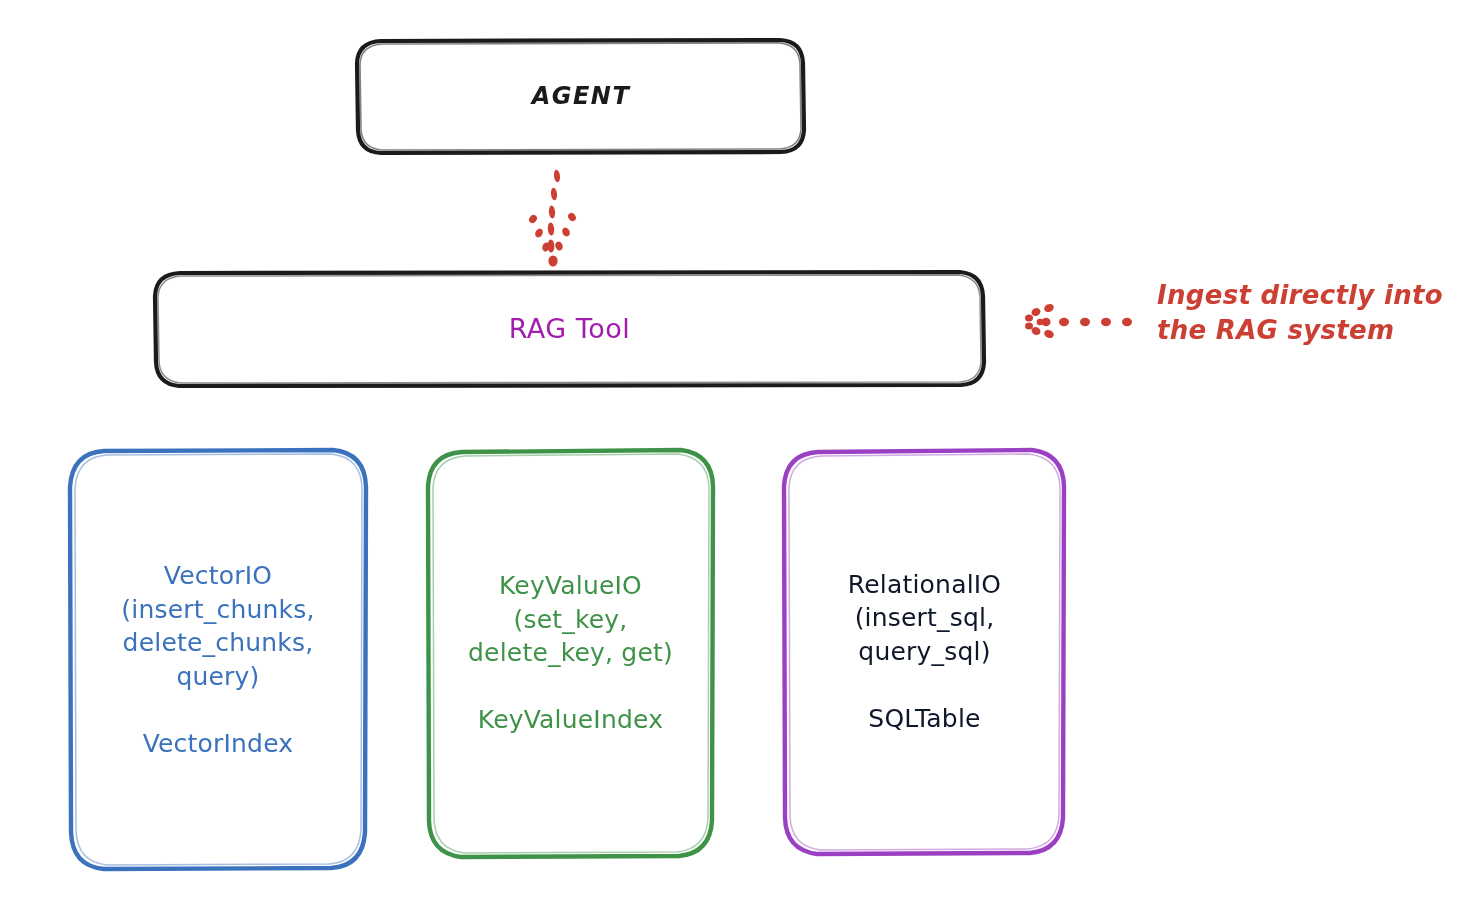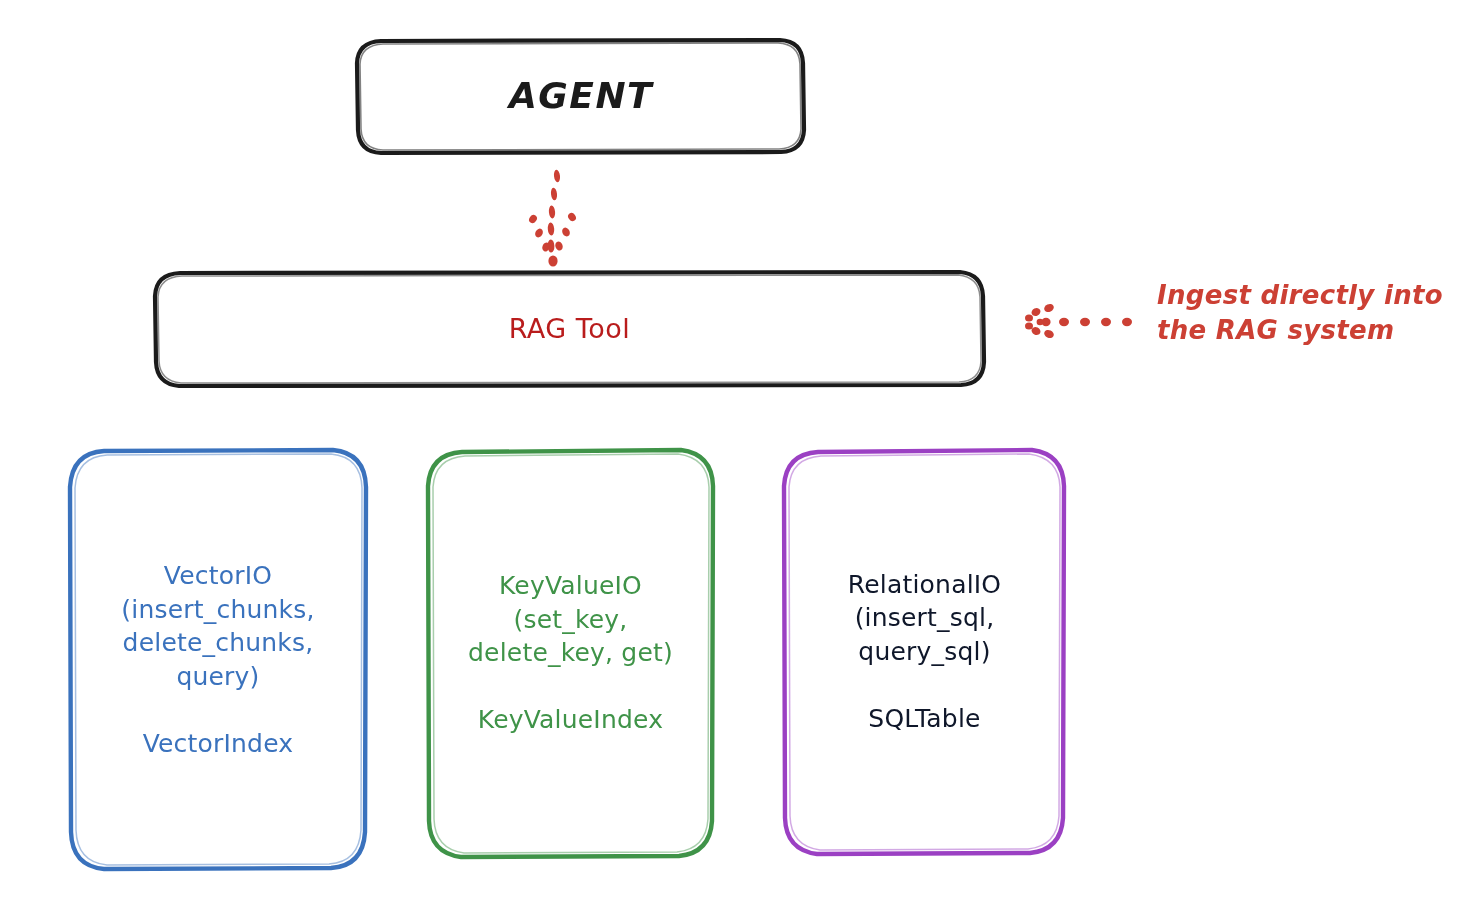--- a/index.html
+++ b/index.html
@@ -40,38 +40,38 @@
 
   
   #agent-node {
     left: 358px;
     top: 40px;
     width: 446px;
     height: 113px;
   }
   #agent-node .node-label {
     font-family: "DejaVu Sans", sans-serif;
-    font-size: 36px;
+    font-size: 24px;
     font-style: italic;
     font-weight: 700;
     letter-spacing: 1.5px;
     color: #1b1b1b;
   }
 
   
   #rag-tool-node {
     left: 155px;
     top: 272px;
     width: 829px;
     height: 114px;
   }
   #rag-tool-node .node-label {
     font-size: 27px;
     font-weight: 400;
-    color: #b91c1c;
+    color: #a21caf;
     letter-spacing: 0.5px;
   }
 
   
   .provider .node-label {
     font-size: 25px;
     font-weight: 500;
     letter-spacing: 0.2px;
   }
 

